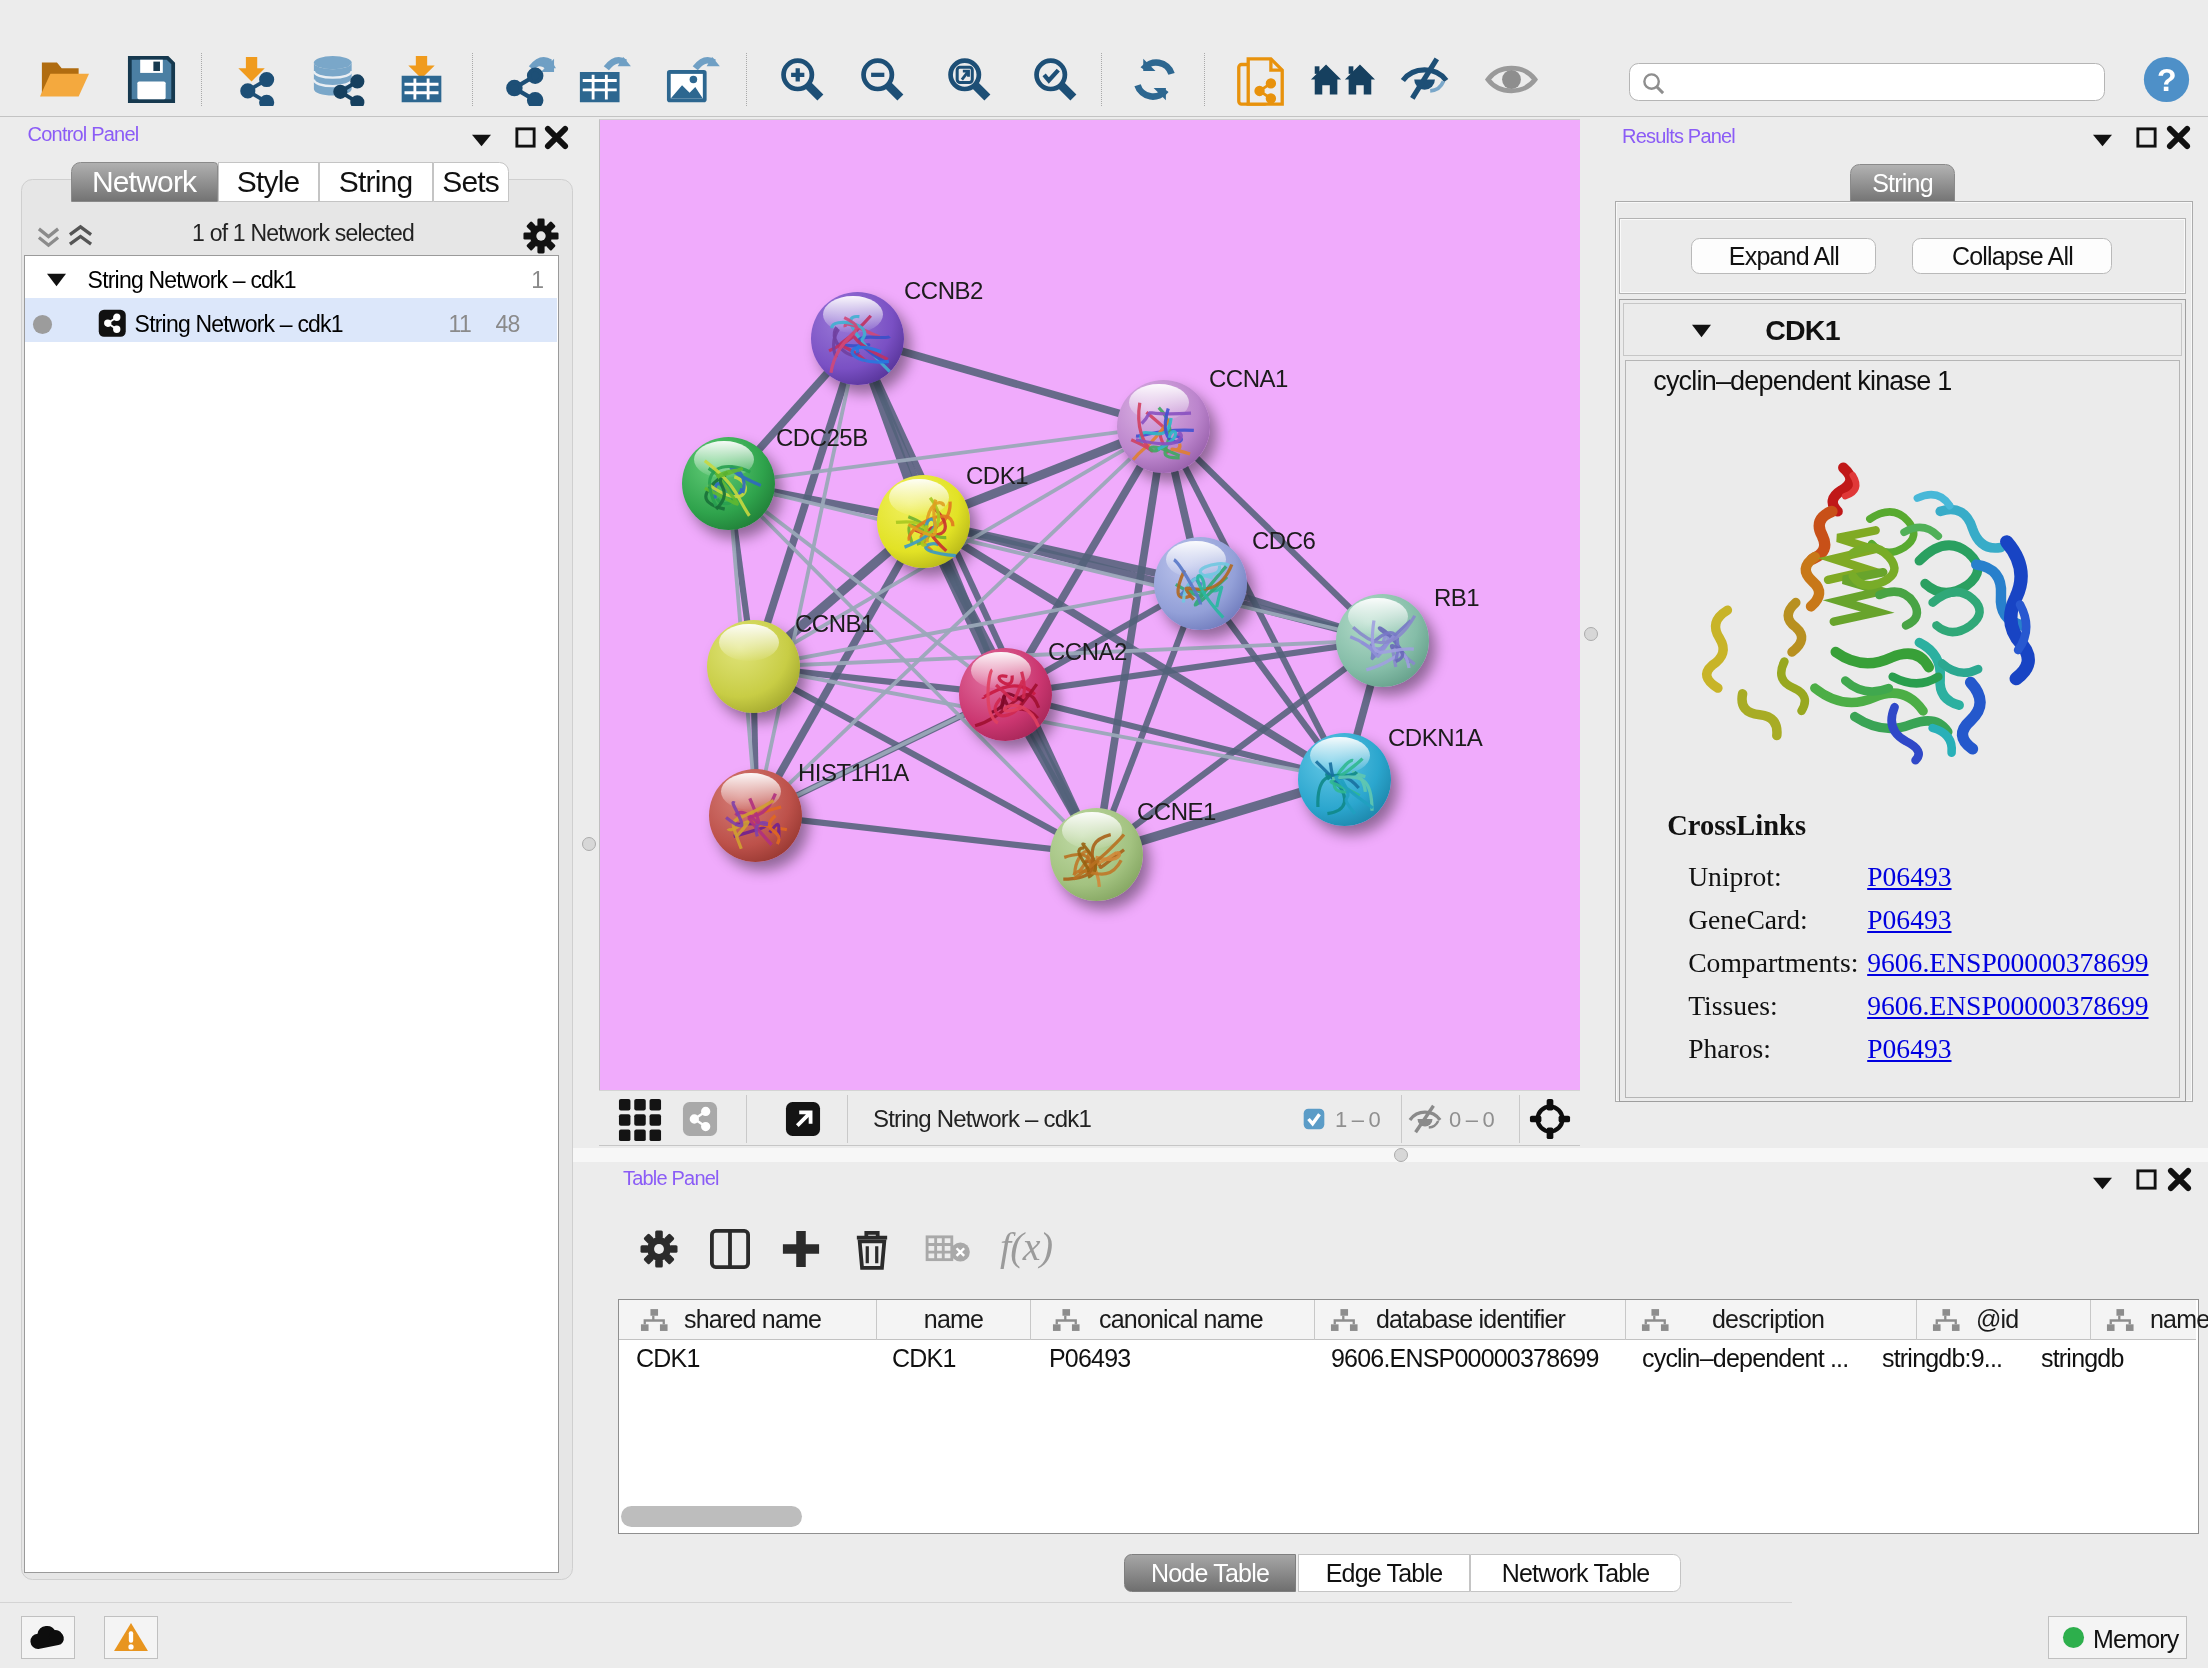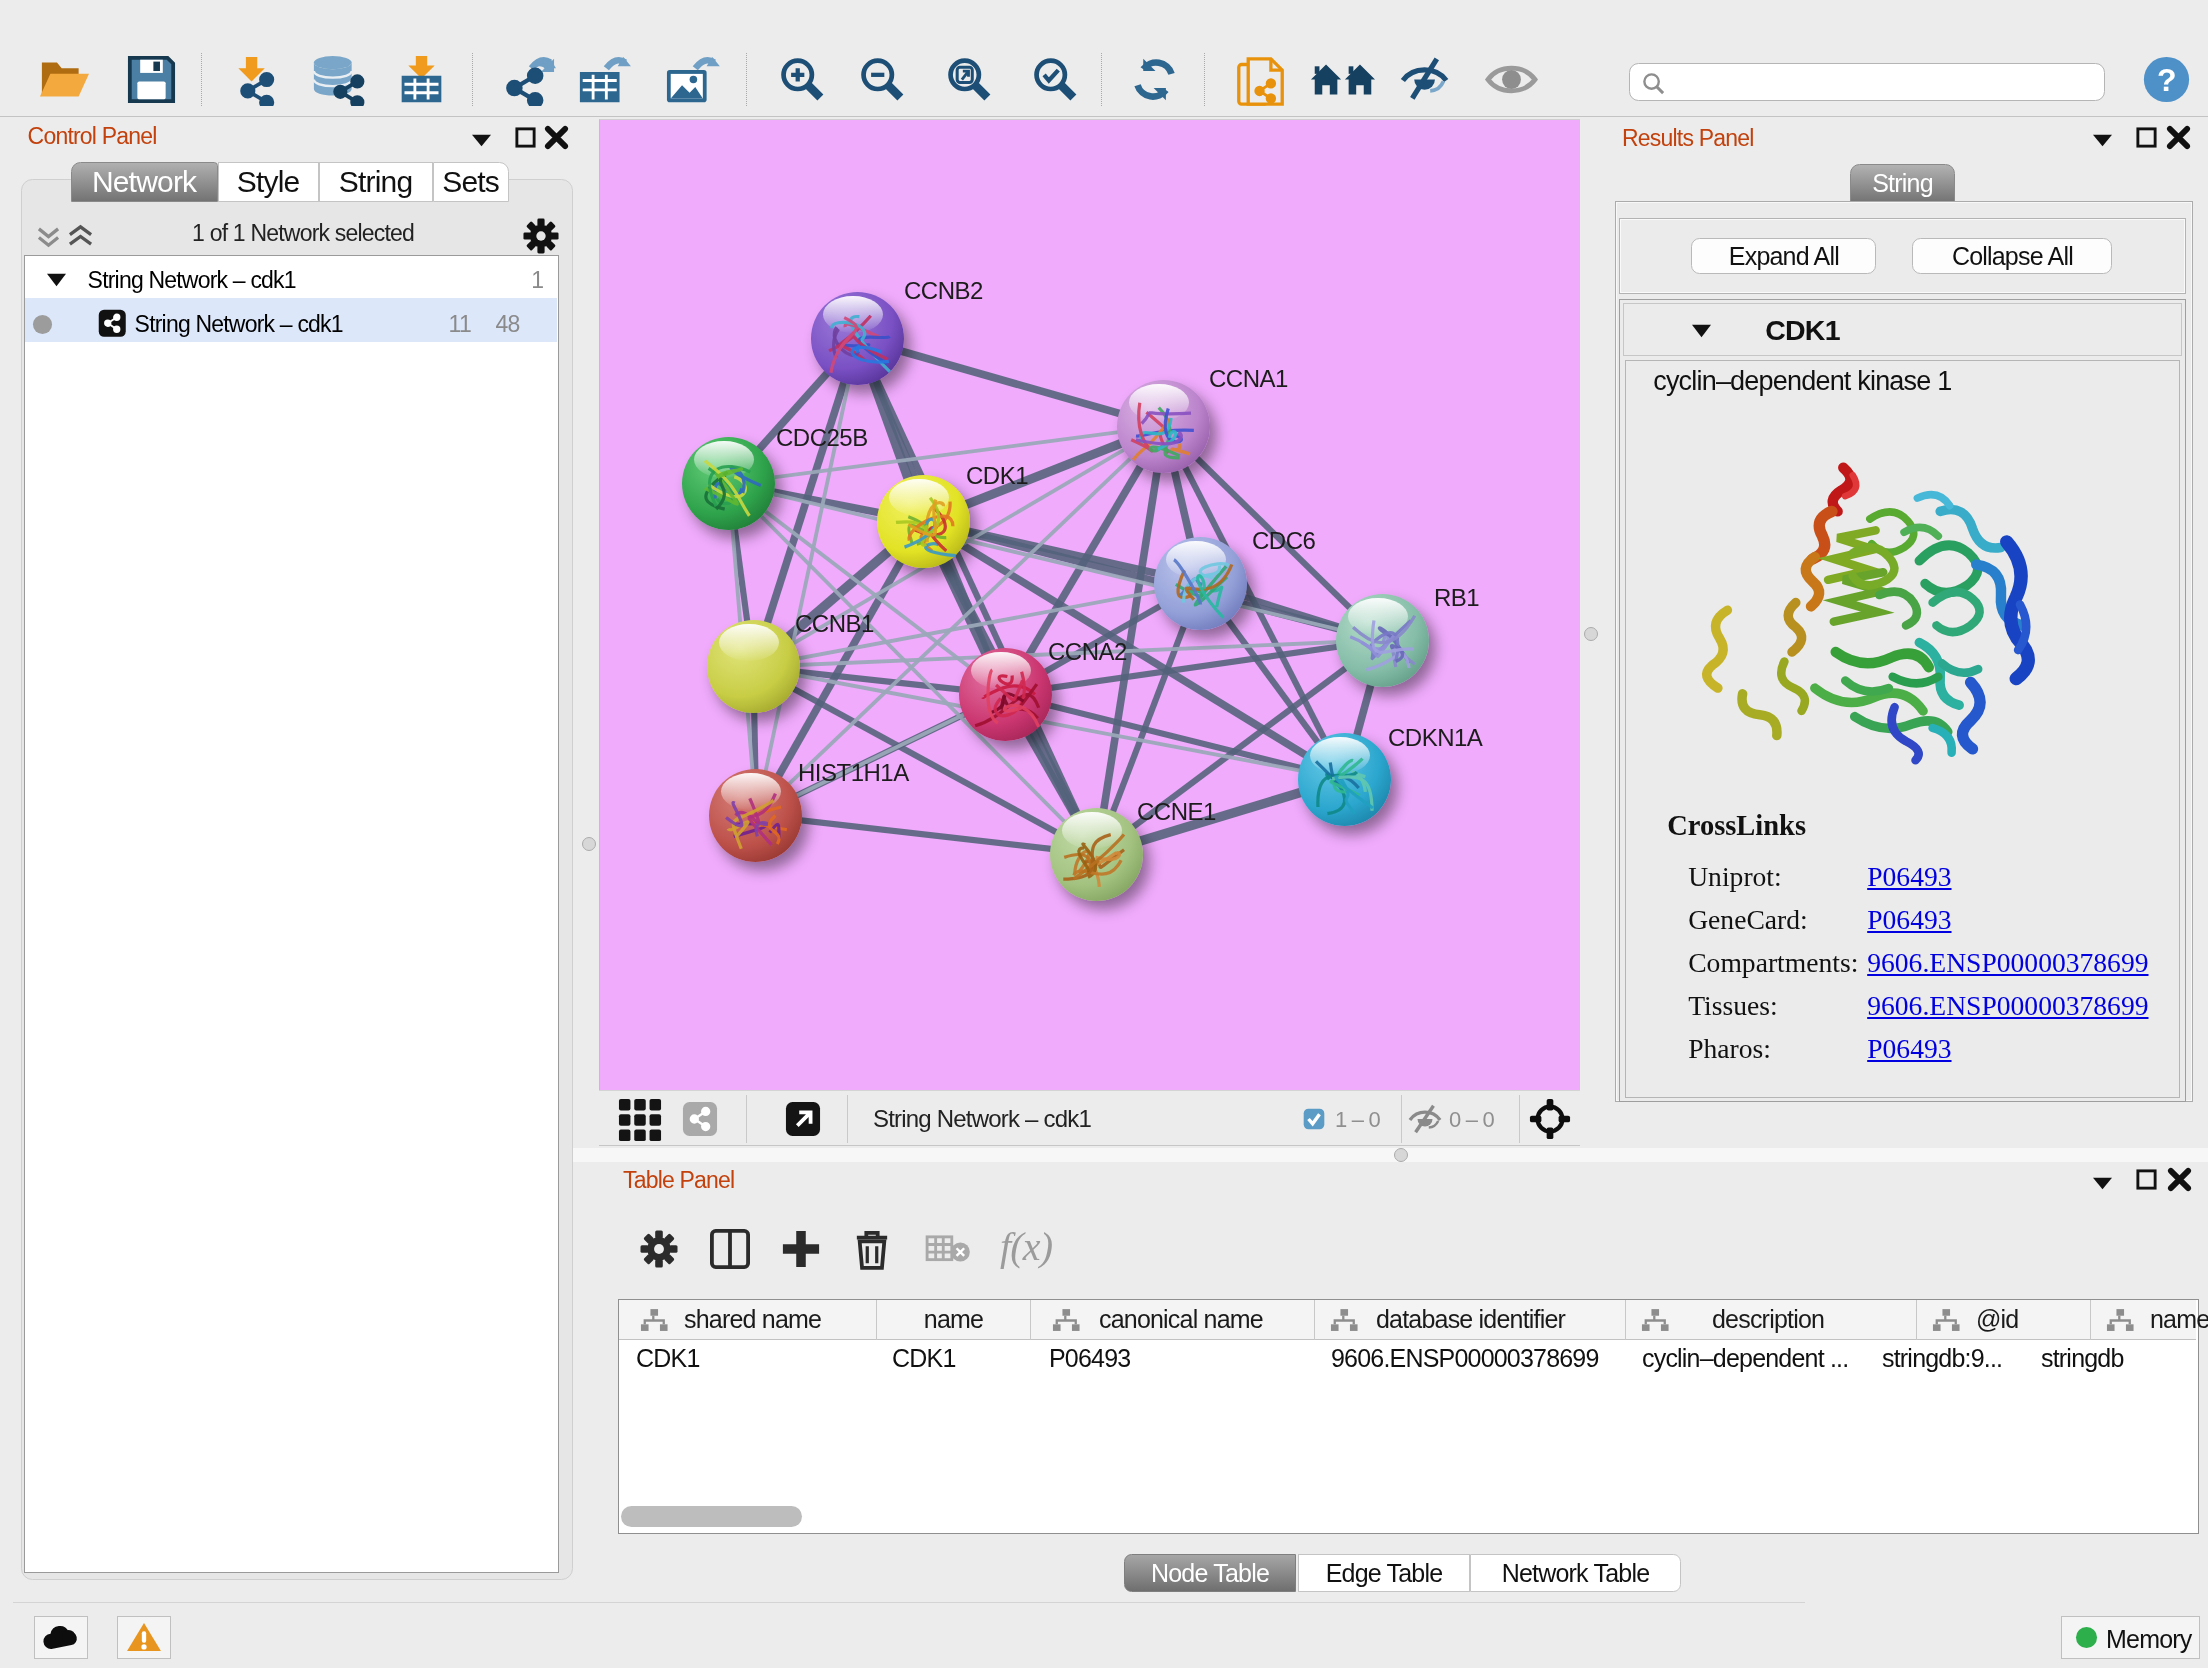--- a/index.html
+++ b/index.html
@@ -11,39 +11,39 @@
 .tl { position:absolute; top:10.5px; width:23px; height:23px; border-radius:50%;
   background:#8f8f8f; border:1px solid #797979; }
 #title { position:absolute; top:6.7px; left:0; width:2208px; text-align:center;
   font-size:26px; font-weight:600; color:#3d3d3d; }
 
 #toolbar { position:absolute; left:0; top:43px; width:2208px; height:74px; background:#ececec; border-bottom:1px solid #c3c3c3; }
 .tbi { position:absolute; top:12.4px; }
 .tsep { position:absolute; top:9.5px; height:53px; border-left:1.9px dotted #a9a9a9; }
 #searchbox { position:absolute; left:1629px; top:20px; width:476px; height:38px; background:#fff; border:1.9px solid #b5b5b5; border-radius:9.5px; }
 
-.ptitle { font-size:23px; color:#c2410c; }
+.ptitle { font-size:20px; color:#8b5cf6; }
 .tabsel { background:linear-gradient(#b0b0b0,#737373); color:#fff; border:1px solid #8a8a8a; }
 .tabun  { background:#fff; color:#111; border:1px solid #c4c4c4; }
 
 #cpanel { position:absolute; left:7.6px; top:119px; width:559px; height:1461px; }
 #cpframe { position:absolute; left:13.3px; top:60px; width:552px; height:1401px; background:#e6e6e6; border:1px solid #cfcfcf; border-radius:11.4px; }
 .cptab { position:absolute; top:43px; height:40px; font-size:30px; text-align:center; line-height:38px; }
 #cplist { position:absolute; left:16px; top:136px; width:535px; height:1318px; background:#fff; border:1.9px solid #9a9a9a; }
 
 #canvas { position:absolute; left:599px; top:119px; width:981px; height:971px; background:#f0abfc; border-left:1px solid #c0c0c0; border-top:1px solid #d0d0d0; }
 #netbar { position:absolute; left:599px; top:1090px; width:981px; height:56px; background:#ececec; border-top:1px solid #d4d4d4; border-bottom:1px solid #c6c6c6; }
 .node { position:absolute; width:93px; height:93px; border-radius:50%; }
 .nlabel { position:absolute; font-size:24px; color:#1c1c1c; white-space:nowrap; letter-spacing:-0.5px; }
 
 #rpanel { position:absolute; left:1607px; top:119px; width:601px; height:1043px; }
 
 #tpanel { position:absolute; left:582px; top:1162px; width:1626px; height:439px; }
 
-#statusbar { position:absolute; left:13px; top:1602px; width:1792px; height:67px; background:#ececec; border-top:1px solid #d4d4d4;text-align:right; }
+#statusbar { position:absolute; left:0; top:1602px; width:1792px; height:67px; background:#ececec; border-top:1px solid #d4d4d4;text-align:right; }
 .sbtn { position:absolute; top:13.3px; height:43px; background:#f4f4f4; border:1.9px solid #c0c0c0; }
 a.lnk { color:#0000e0; }
 </style>
 </head>
 <body>
 <div id="win">
 
 
 <div id="toolbar">
 

